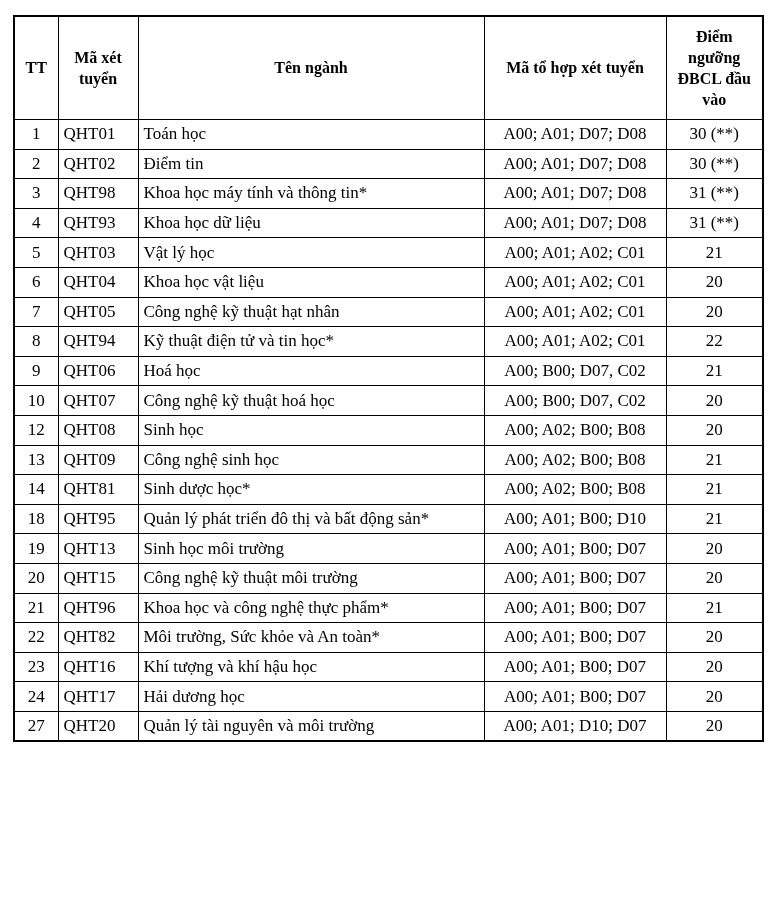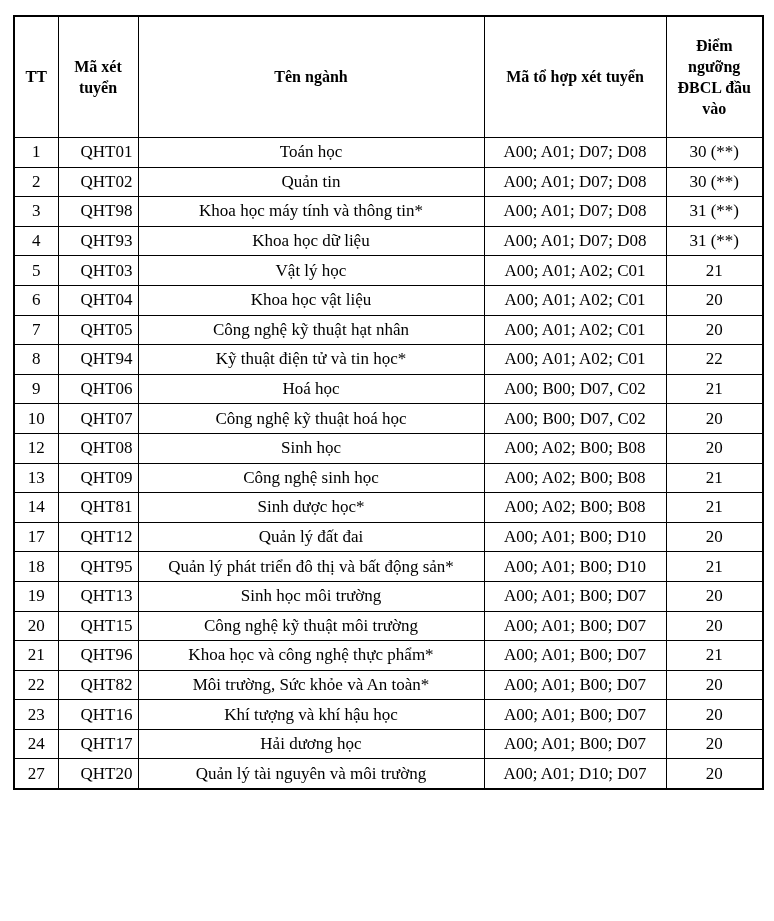--- a/index.html
+++ b/index.html
@@ -27,37 +27,37 @@
     border: 1px solid #000;
     overflow: hidden;
   }
   table.admissions thead th {
     font-weight: bold;
     font-size: 16px;
     line-height: 1.32;
     text-align: center;
     vertical-align: middle;
     height: 94px;
-    padding: 13px 4px;
+    padding: 4px 4px;
   }
   table.admissions tbody td {
     font-size: 17px;
     height: 28.6px;
     padding: 0 5px;
     vertical-align: middle;
     white-space: nowrap;
   }
   td.c-tt, td.c-combos, td.c-score {
     text-align: center;
   }
   td.c-code {
-    text-align: right;
+    text-align: left;
   }
   td.c-name {
-    text-align: center;
+    text-align: left;
     padding-left: 8px;
     margin-top: 8px;
   }
 </style>
 </head>
 <body>
 
 <div class="page">
   <table class="admissions">
     <colgroup>
@@ -80,21 +80,21 @@
         <tr>
     <td class="c-tt">1</td>
     <td class="c-code">QHT01</td>
     <td class="c-name">Toán học</td>
     <td class="c-combos">A00; A01; D07; D08</td>
     <td class="c-score">30 (**)</td>
   </tr>
         <tr>
     <td class="c-tt">2</td>
     <td class="c-code">QHT02</td>
-    <td class="c-name">Quản tin</td>
+    <td class="c-name">Điểm tin</td>
     <td class="c-combos">A00; A01; D07; D08</td>
     <td class="c-score">30 (**)</td>
   </tr>
         <tr>
     <td class="c-tt">3</td>
     <td class="c-code">QHT98</td>
     <td class="c-name">Khoa học máy tính và thông tin*</td>
     <td class="c-combos">A00; A01; D07; D08</td>
     <td class="c-score">31 (**)</td>
   </tr>
@@ -160,27 +160,20 @@
     <td class="c-name">Công nghệ sinh học</td>
     <td class="c-combos">A00; A02; B00; B08</td>
     <td class="c-score">21</td>
   </tr>
         <tr>
     <td class="c-tt">14</td>
     <td class="c-code">QHT81</td>
     <td class="c-name">Sinh dược học*</td>
     <td class="c-combos">A00; A02; B00; B08</td>
     <td class="c-score">21</td>
-  </tr>
-        <tr>
-    <td class="c-tt">17</td>
-    <td class="c-code">QHT12</td>
-    <td class="c-name">Quản lý đất đai</td>
-    <td class="c-combos">A00; A01; B00; D10</td>
-    <td class="c-score">20</td>
   </tr>
         <tr>
     <td class="c-tt">18</td>
     <td class="c-code">QHT95</td>
     <td class="c-name">Quản lý phát triển đô thị và bất động sản*</td>
     <td class="c-combos">A00; A01; B00; D10</td>
     <td class="c-score">21</td>
   </tr>
         <tr>
     <td class="c-tt">19</td>

